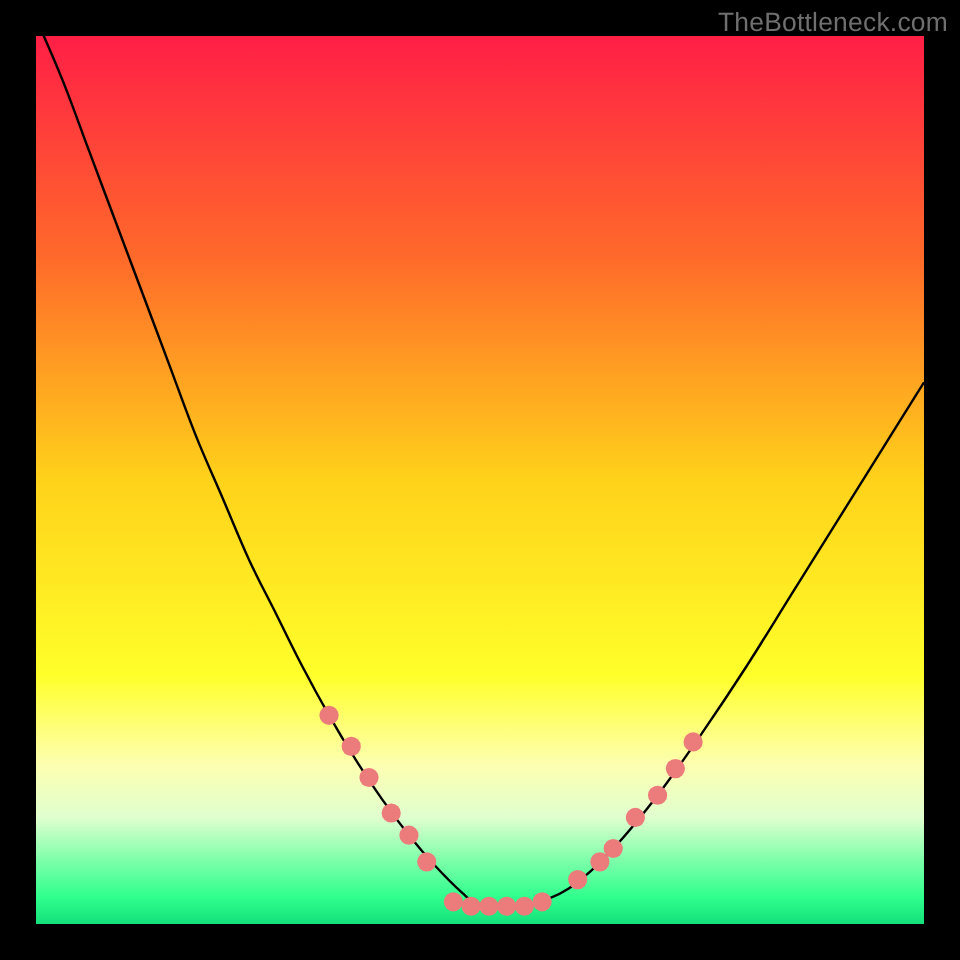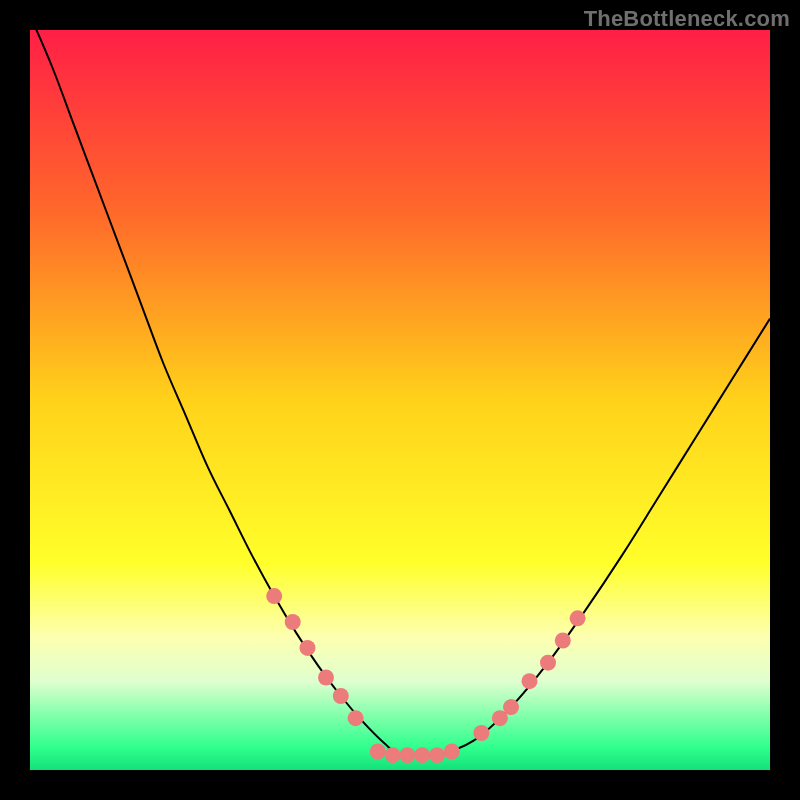--- a/index.html
+++ b/index.html
@@ -10,21 +10,21 @@
     position: relative;
     background: #000;
   }
   #watermark {
     position: absolute;
     top: 6px;
     right: 10px;
     color: #6f6f6f;
     font-family: Arial, Helvetica, sans-serif;
     font-size: 22px;
-    font-weight: 700;
+    font-weight: 400;
     z-index: 10;
     letter-spacing: 0.2px;
   }
   svg { display: block; }
 </style>
 </head>
 <body>
 
 <div id="chart-container">
   <div id="watermark">TheBottleneck.com</div>

